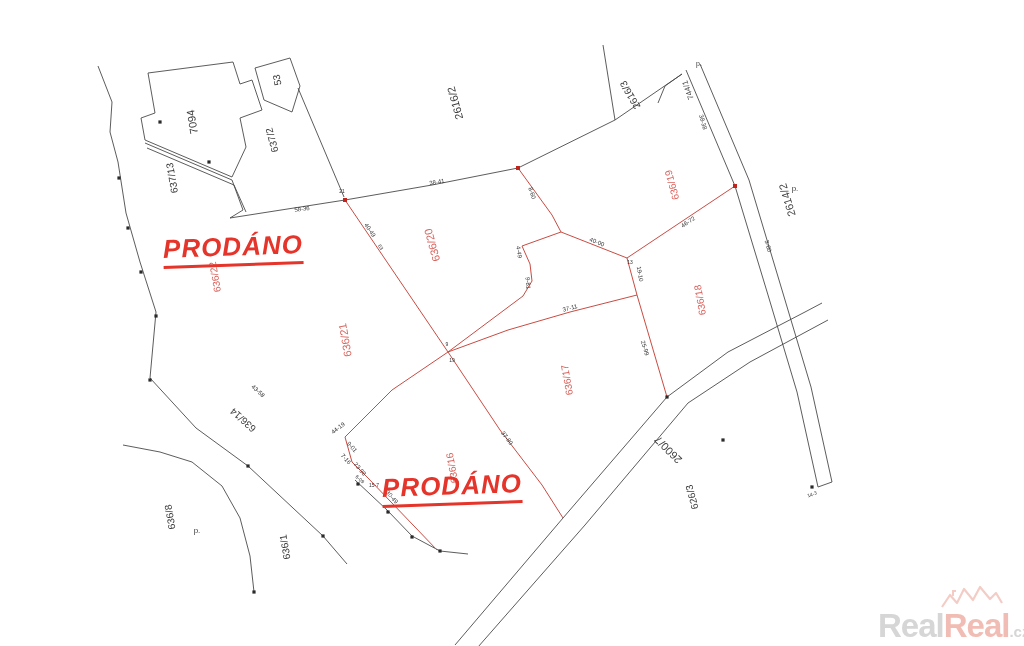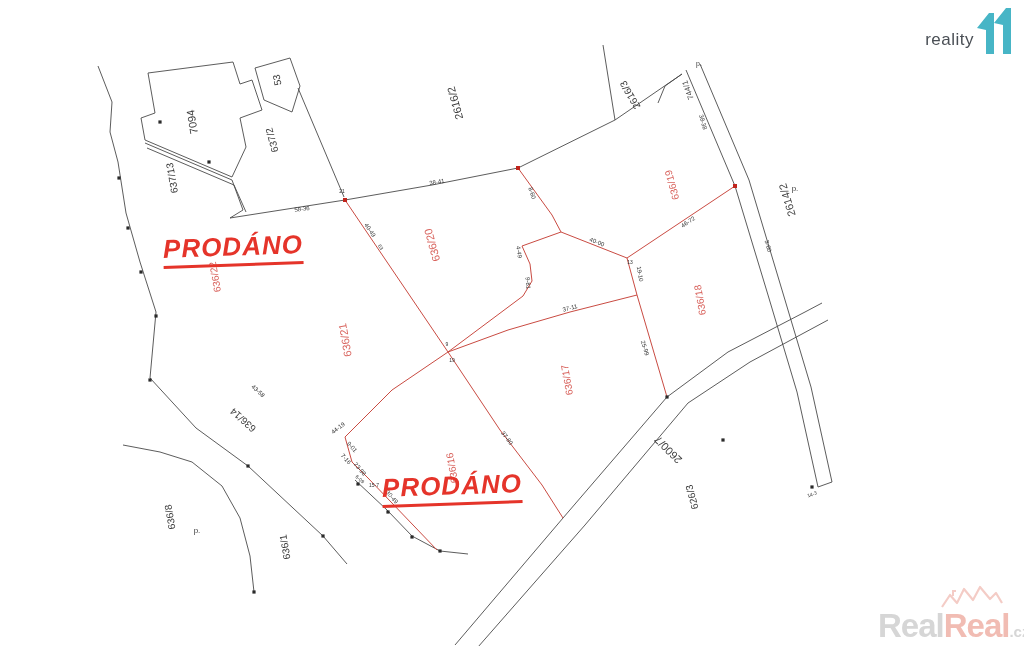--- a/index.html
+++ b/index.html
@@ -131,27 +131,20 @@
       <div class="plabel" style="left: 360px; top: 479px; font-size: 5px; color: rgb(51, 51, 51); transform: translate(-50%, -50%) rotate(40deg);">6-09</div>
       <div class="plabel" style="left: 258px; top: 391px; font-size: 6px; color: rgb(51, 51, 51); transform: translate(-50%, -50%) rotate(42deg);">43-58</div>
       <div class="plabel" style="left: 342px; top: 191px; font-size: 5px; color: rgb(51, 51, 51); transform: translate(-50%, -50%) rotate(0deg);">21</div>
       <div class="plabel" style="left: 630px; top: 262px; font-size: 5px; color: rgb(51, 51, 51); transform: translate(-50%, -50%) rotate(0deg);">13</div>
       <div class="plabel" style="left: 447px; top: 344px; font-size: 5px; color: rgb(51, 51, 51); transform: translate(-50%, -50%) rotate(0deg);">9</div>
     </div>
 
   <div class="prodano" id="prodano1" style="left: 233px; top: 249px; color: rgb(229, 52, 42); border-bottom-color: rgb(229, 52, 42);">PRODÁNO</div>
   <div class="prodano" id="prodano2" style="left: 452px; top: 488px; color: rgb(229, 52, 42); border-bottom-color: rgb(229, 52, 42);">PRODÁNO</div>
 
-  <div id="logo">
-    <span class="logo-text">reality</span>
-    <svg width="38" height="48" viewBox="0 0 38 48">
-      <polygon id="logo-d1" points="1,20 13,5 18,5 18,46 10,46 10,22" fill="#47b5c6"></polygon>
-      <polygon id="logo-d2" points="18,15 30,0 35,0 35,46 27,46 27,17" fill="#47b5c6"></polygon>
-    </svg>
-  </div>
 
   <div id="watermark">
     <svg id="wm-houses" width="64" height="26" viewBox="0 0 64 26">
       <path id="wm-house-path" d="M2,24 L10,12 L17,20 L24,6 L33,17 L40,4 L50,16 L56,10 L62,20" fill="none" stroke-width="2.2" stroke-linejoin="round" stroke="#f3c7c0"></path>
       <path id="wm-house-path2" d="M13,13 L13,8 L16,8" fill="none" stroke-width="2" stroke="#f3c7c0"></path>
     </svg>
     <div>
       <span class="wm-text wm-real">Real</span><span class="wm-text wm-bonus">Real</span><span class="wm-cz">.cz</span>
     </div>
   </div>

